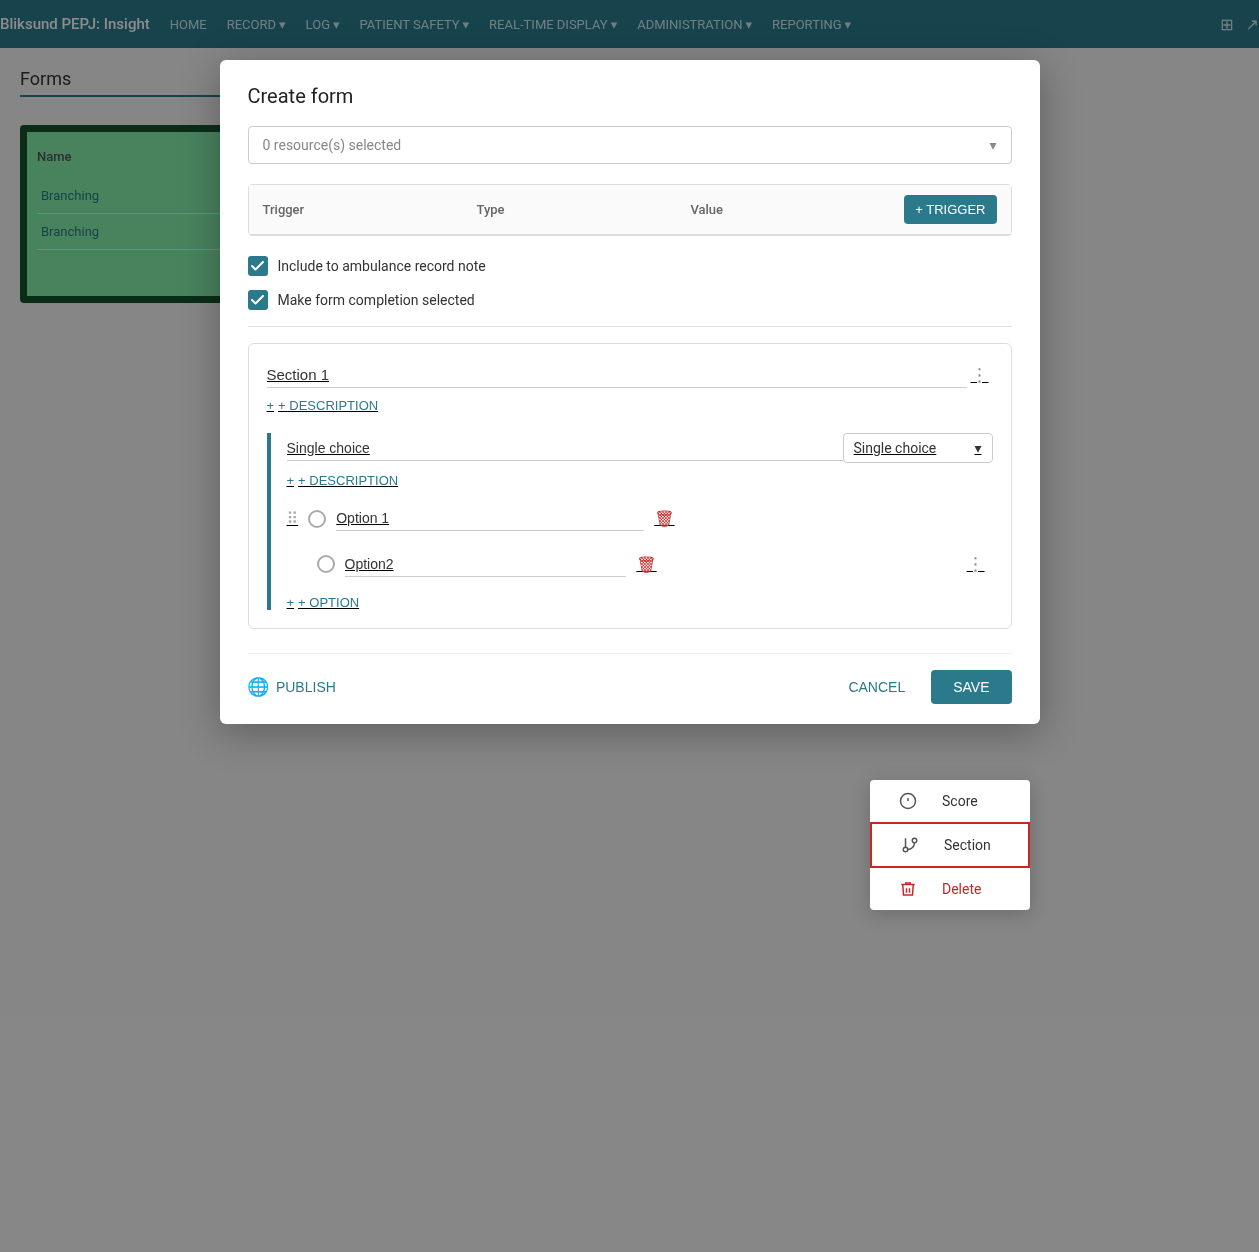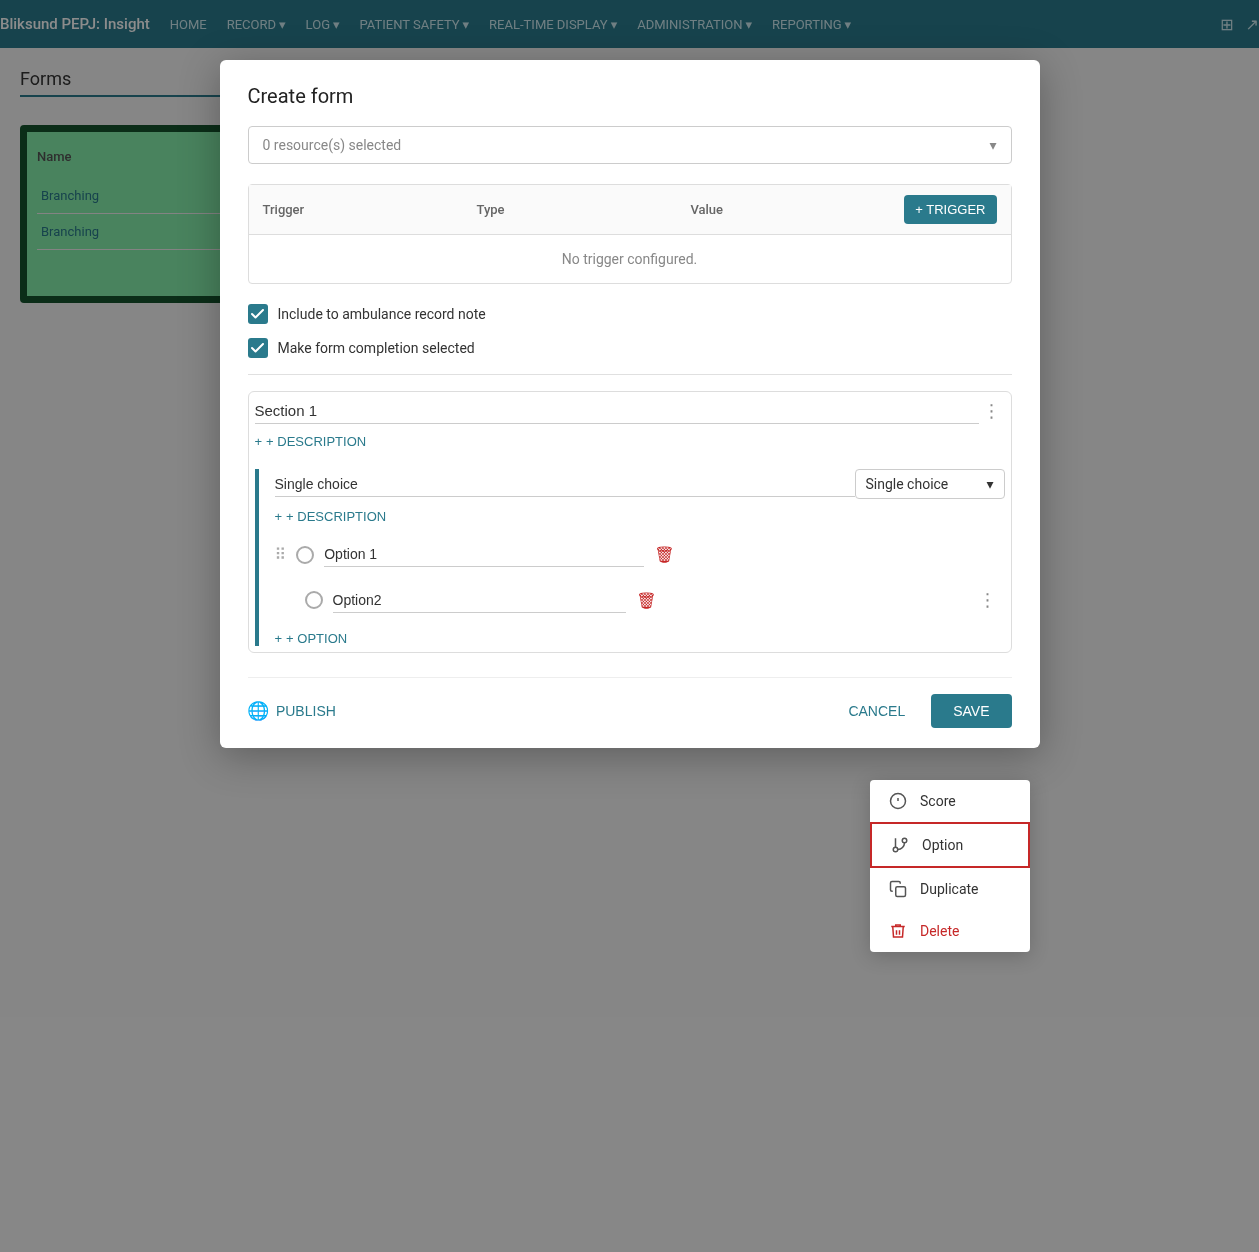--- a/index.html
+++ b/index.html
@@ -232,23 +232,24 @@
     .checkbox-custom svg { color: #fff; }
     .checkbox-label { font-size: 14px; color: #333; }
 
     
     .divider { border: none; border-top: 1px solid #e0e0e0; margin: 16px 0; }
 
     
     .section-block {
       border: 1px solid #ddd;
       border-radius: 6px;
-      padding: 6px;
+      padding: 18px;
       margin-bottom: 10px;
       background: #fff;
+      text-decoration: underline;
     }
     .section-header {
       display: flex;
       align-items: center;
       justify-content: space-between;
       margin-bottom: 10px;
     }
     .section-title-input {
       border: none;
       border-bottom: 1px solid #ccc;
@@ -393,22 +394,22 @@
       background: #fff;
       border-radius: 4px;
       box-shadow: 0 4px 20px rgba(0,0,0,0.2);
       z-index: 50;
       min-width: 160px;
       overflow: hidden;
     }
     .context-menu-item {
       display: flex;
       align-items: center;
-      gap: 12px;
-      padding: 12px 18px;
+      gap: 24px;
+      padding: 12px 28px;
       cursor: pointer;
       font-size: 14px;
       color: #333;
     }
     .context-menu-item.highlighted {
       border: 2px solid #c62828;
     }
     .context-menu-icon {
       width: 20px;
       display: flex; align-items: center; justify-content: center;
@@ -493,21 +494,20 @@
     <span class="resource-select-arrow">▾</span>
   </div>
 
   <div class="trigger-section">
     <div class="trigger-header">
       <span class="trigger-col">Trigger</span>
       <span class="trigger-col">Type</span>
       <span class="trigger-col">Value</span>
       <button class="trigger-btn">+ TRIGGER</button>
     </div>
-    <div class="trigger-empty">No trigger configured.</div>
   </div>
 
   <div class="checkbox-row">
     <div class="checkbox-custom">
       <svg width="13" height="10" viewBox="0 0 13 10" fill="none">
         <path d="M1 5l3.5 3.5L12 1" stroke="white" stroke-width="2" stroke-linecap="round" stroke-linejoin="round"></path>
       </svg>
     </div>
     <span class="checkbox-label">Include to ambulance record note</span>
   </div>
@@ -597,30 +597,21 @@
   </div>
   <div class="context-menu-item highlighted" style="border: 2px solid #c62828;">
     <span class="context-menu-icon">
       <svg width="18" height="18" viewBox="0 0 24 24" fill="none" stroke="currentColor" stroke-width="2">
         <line x1="6" y1="3" x2="6" y2="15"></line>
         <circle cx="18" cy="6" r="3"></circle>
         <circle cx="6" cy="18" r="3"></circle>
         <path d="M18 9a9 9 0 0 1-9 9"></path>
       </svg>
     </span>
-    <span>Option</span>
-  </div>
-  <div class="context-menu-item">
-    <span class="context-menu-icon">
-      <svg width="18" height="18" viewBox="0 0 24 24" fill="none" stroke="currentColor" stroke-width="2">
-        <rect x="9" y="9" width="13" height="13" rx="2" ry="2"></rect>
-        <path d="M5 15H4a2 2 0 0 1-2-2V4a2 2 0 0 1 2-2h9a2 2 0 0 1 2 2v1"></path>
-      </svg>
-    </span>
-    <span>Duplicate</span>
+    <span>Section</span>
   </div>
   <div class="context-menu-item">
     <span class="context-menu-icon red">
       <svg width="18" height="18" viewBox="0 0 24 24" fill="none" stroke="#c62828" stroke-width="2">
         <polyline points="3 6 5 6 21 6"></polyline>
         <path d="M19 6l-1 14H6L5 6"></path>
         <path d="M10 11v6M14 11v6"></path>
         <path d="M9 6V4h6v2"></path>
       </svg>
     </span>

